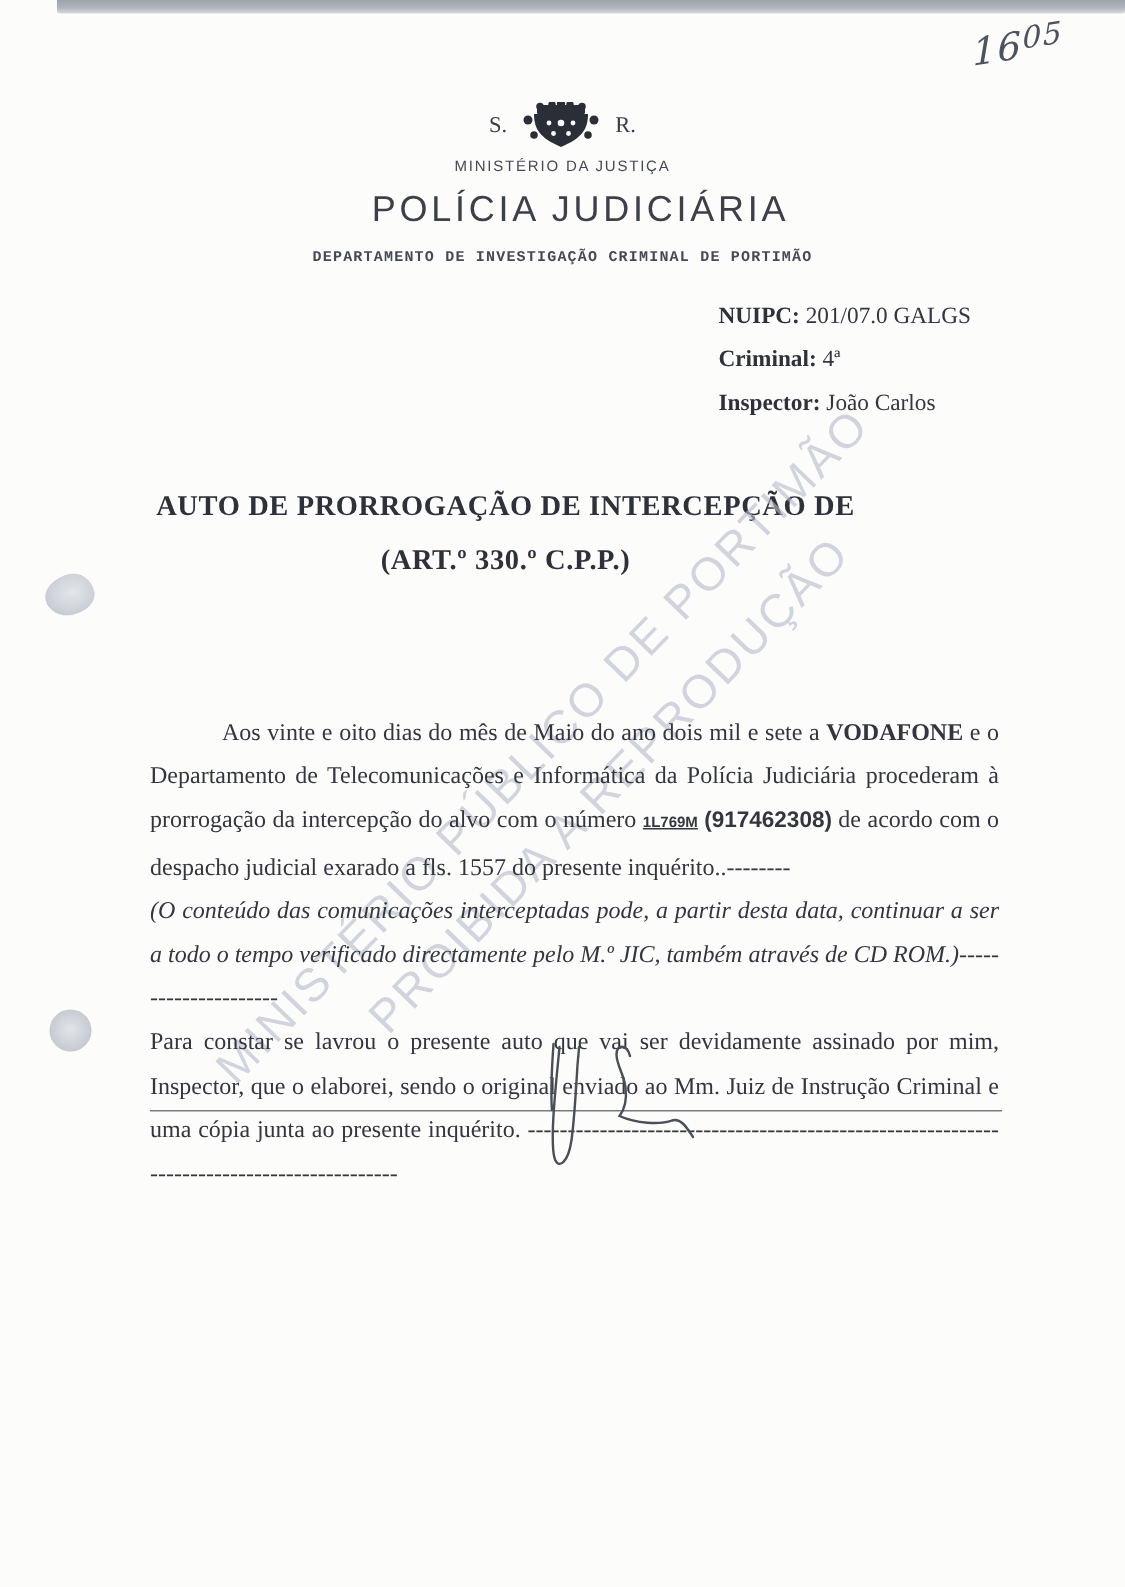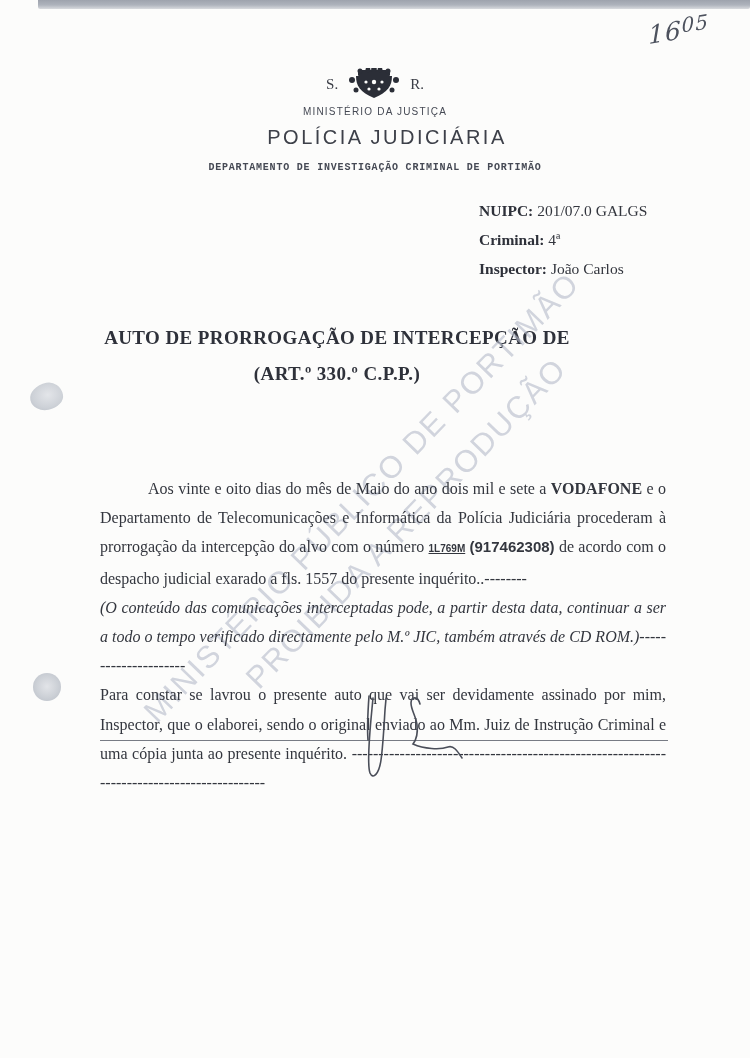--- a/index.html
+++ b/index.html
@@ -38,21 +38,21 @@
   }
   .crest { width: 52px; height: 32px; }
   .ministry {
     margin-top: 6px;
     font-family: "Liberation Sans", sans-serif;
     font-size: 10px; letter-spacing: 1.2px; color: #454954;
   }
   .org {
     margin-top: 9px;
     font-family: "Liberation Sans", sans-serif;
-    font-size: 20px; letter-spacing: 2.5px; color: #3d4049; padding-left: 24px;
+    font-size: 24px; letter-spacing: 2.5px; color: #3d4049; padding-left: 24px;
   }
   .dept {
     margin-top: 13px;
     font-family: Liberation Mono, monospace;
     font-size: 10px; letter-spacing: 0.8px; color: #454954; font-weight: bold;
   }
 
   
   .case-info {
     position: absolute; left: 455px; top: 196px;

